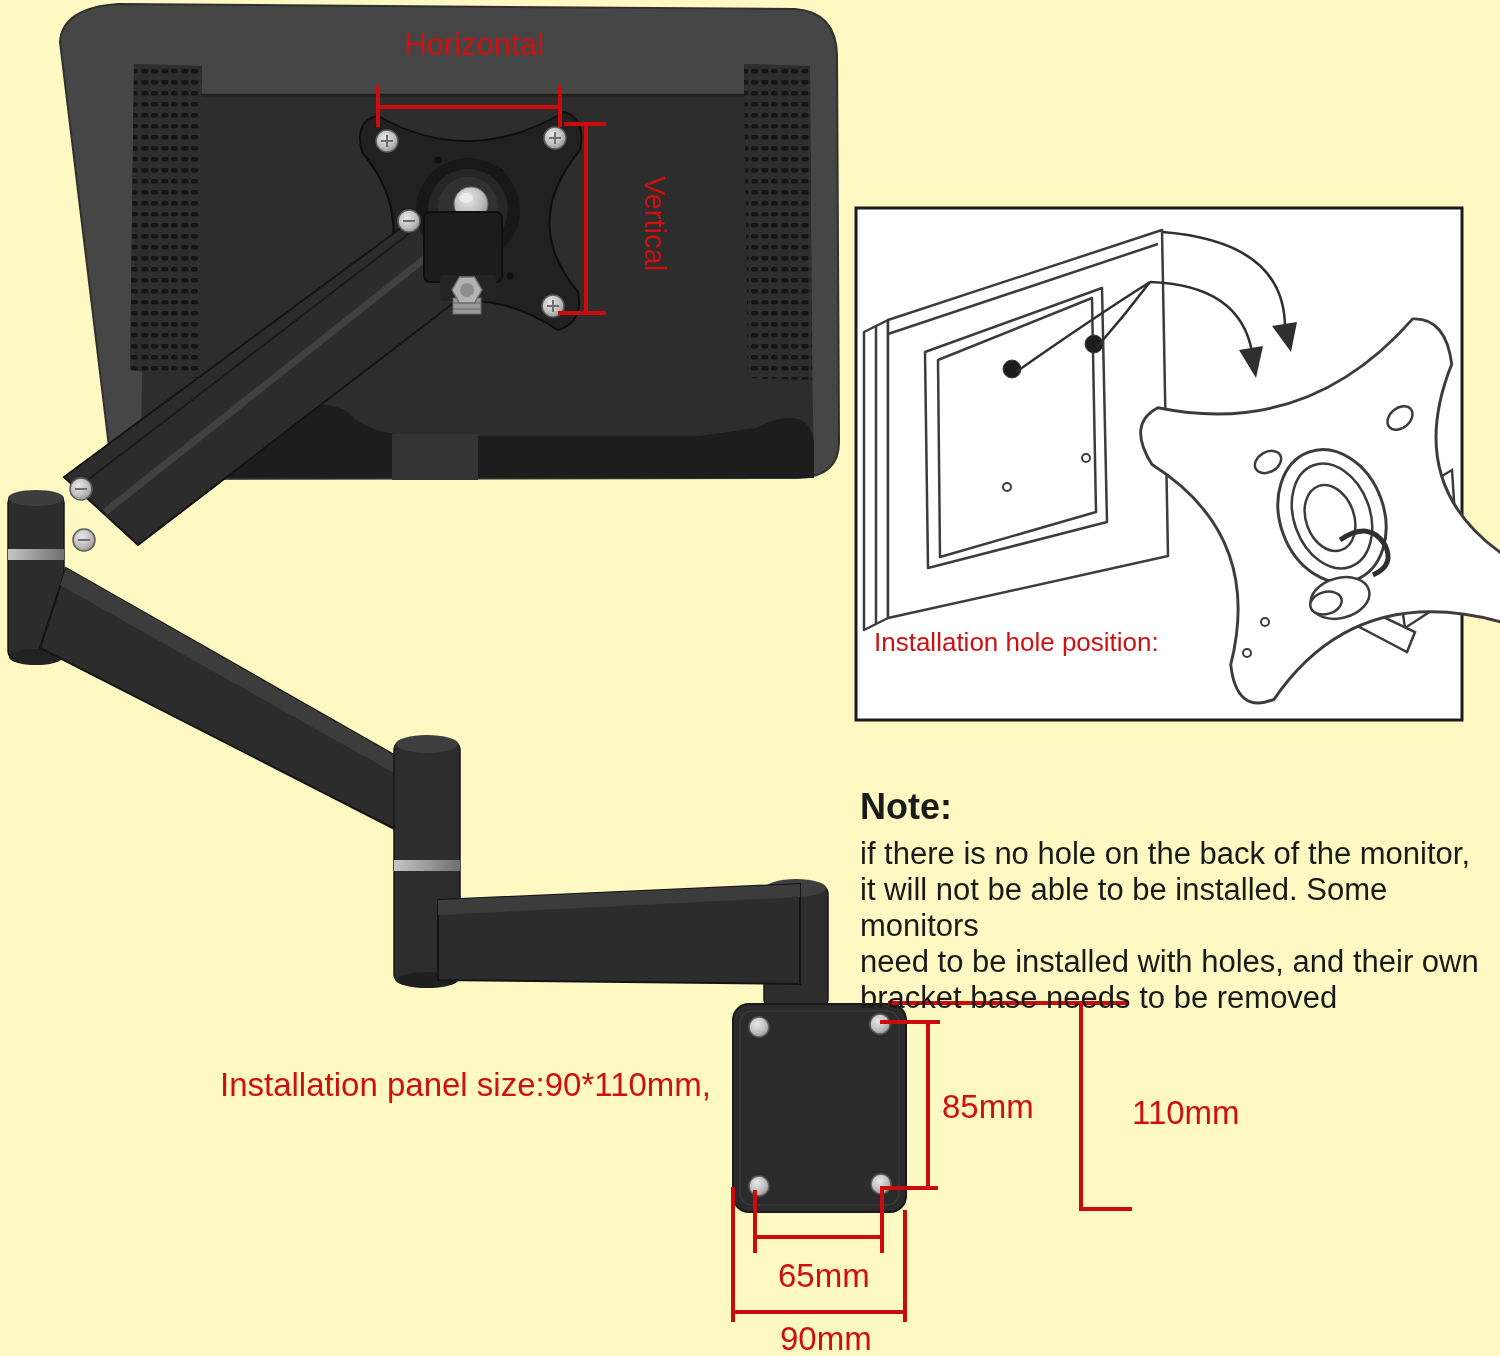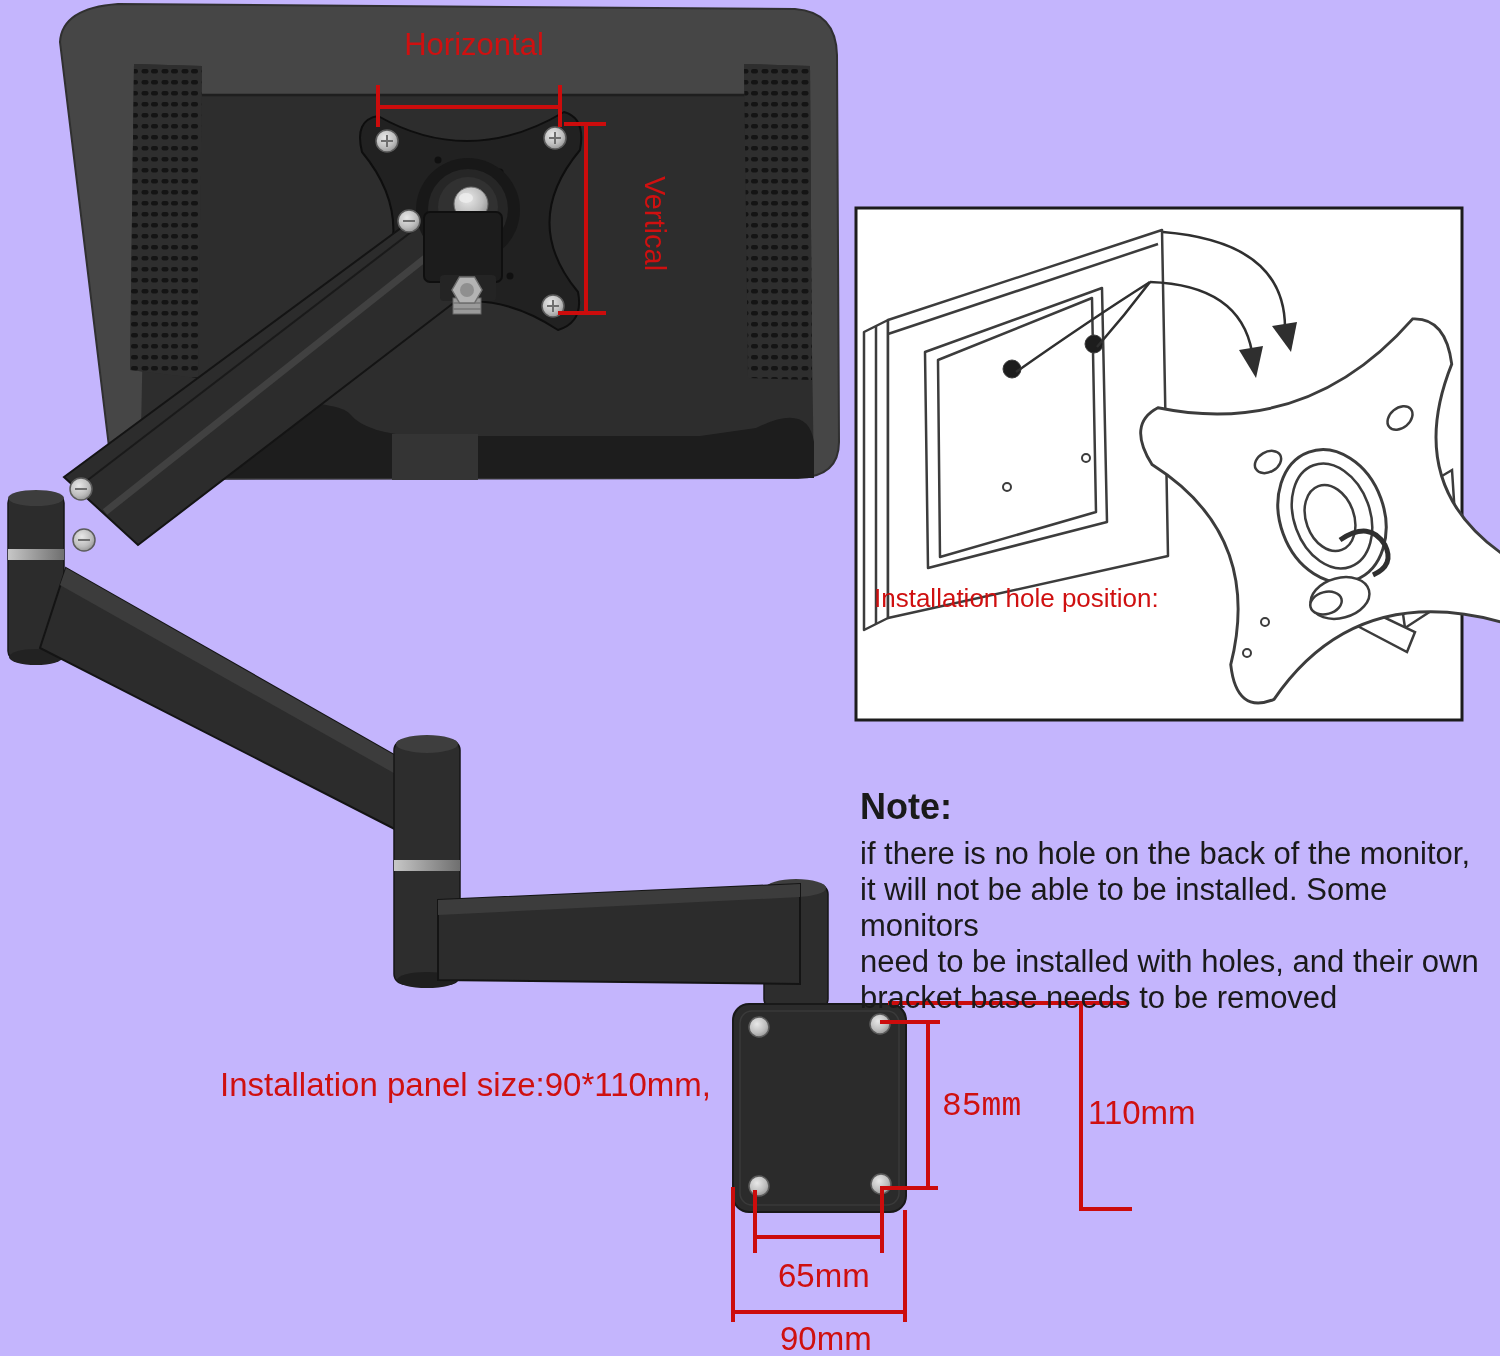--- a/index.html
+++ b/index.html
@@ -1,33 +1,33 @@
 <!DOCTYPE html>
 <html><head>
 <meta charset="utf-8">
 <style>
   html,body{margin:0;padding:0;background:#fff;}
   .canvas{
-    position:relative;width:1500px;height:1356px;background:#c4b5fd;
+    position:relative;width:1500px;height:1356px;background:#fef9c3;
     font-family:"Liberation Sans", sans-serif;overflow:hidden;
   }
   .canvas svg{position:absolute;left:0;top:0;}
   .lbl{position:absolute;white-space:nowrap;}
   .red{color:#cf1010;}
   .blk{color:#1a1a1a;}
   #label-horizontal{left:400px;top:27px;width:148px;text-align:center;font-size:31px;}
   #label-vertical{left:671px;top:176px;font-size:29px;transform-origin:0 0;transform:rotate(90deg);}
-  #inset-caption-1{left:874px;top:583px;font-size:26px;}
+  #inset-caption-1{left:874px;top:627px;font-size:26px;}
   #inset-caption-2{left:874px;top:666px;font-size:26px;}
   #note-title{left:860px;top:786px;font-size:36px;font-weight:bold;text-align:center;}
   #note-body{left:860px;top:836px;font-size:31px;line-height:36px;white-space:pre-line;}
   #panel-caption-1{left:220px;top:1066px;width:450px;text-align:right;font-size:33px;}
   #panel-caption-2{left:220px;top:1115px;width:450px;text-align:right;font-size:33px;}
-  #dim-85{left:942px;top:1088px;font-size:33px;font-family:Liberation Mono, monospace;}
-  #dim-110{left:1088px;top:1094px;font-size:33px;}
+  #dim-85{left:942px;top:1088px;font-size:33px;}
+  #dim-110{left:1132px;top:1094px;font-size:33px;}
   #dim-65{left:778px;top:1257px;font-size:33px;}
   #dim-90{left:780px;top:1320px;font-size:33px;}
 </style>
 </head>
 <body>
 
 <div class="canvas">
 
 <svg width="1500" height="1356" viewBox="0 0 1500 1356">
   <defs>

